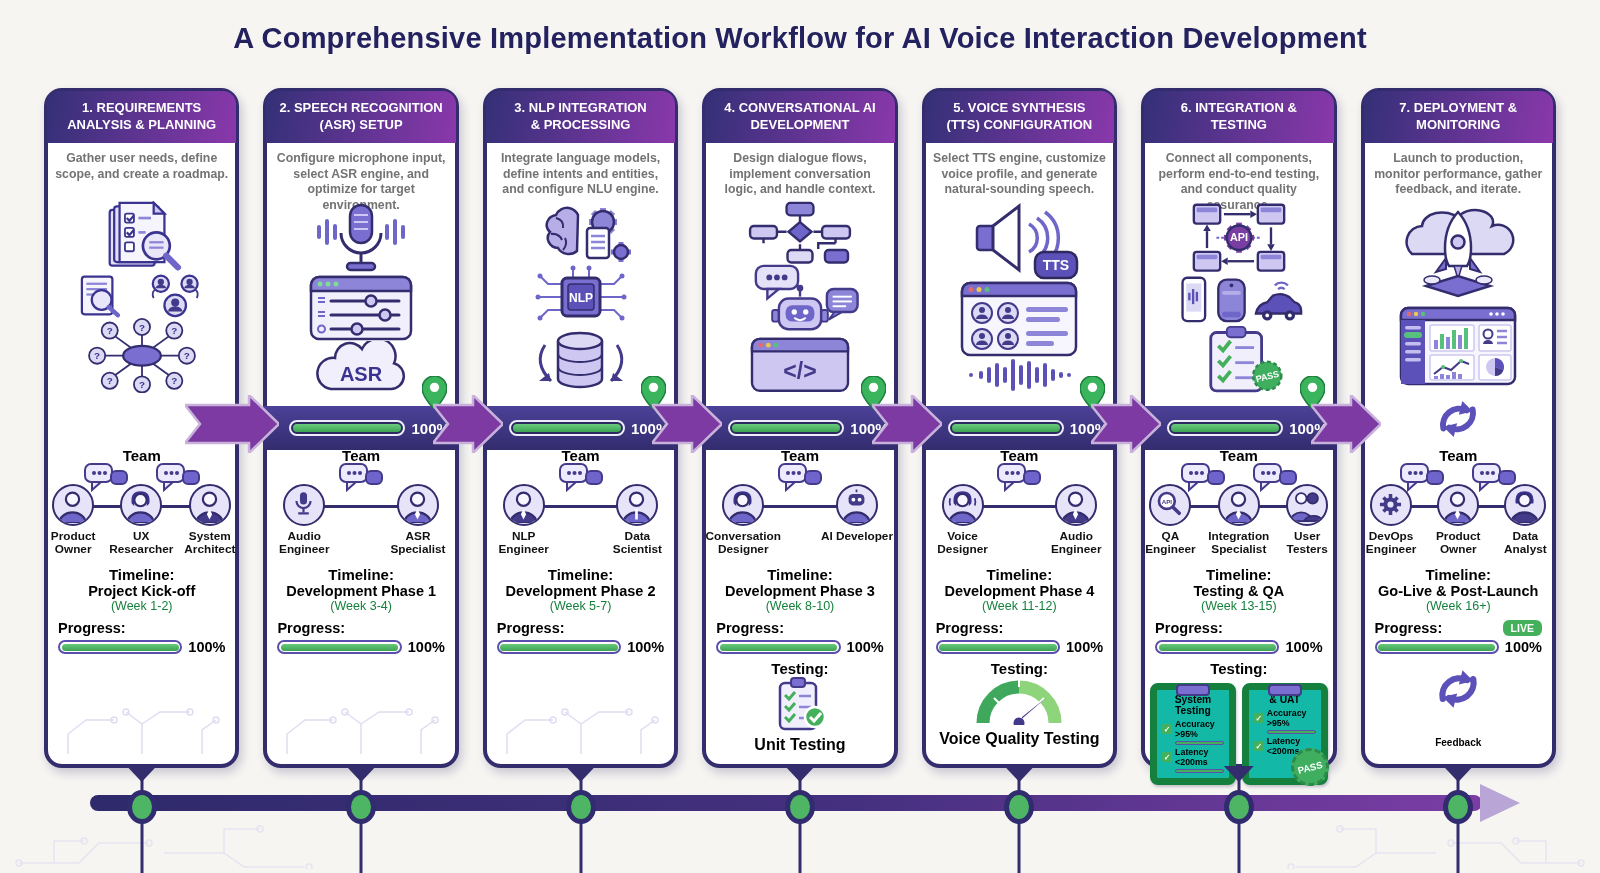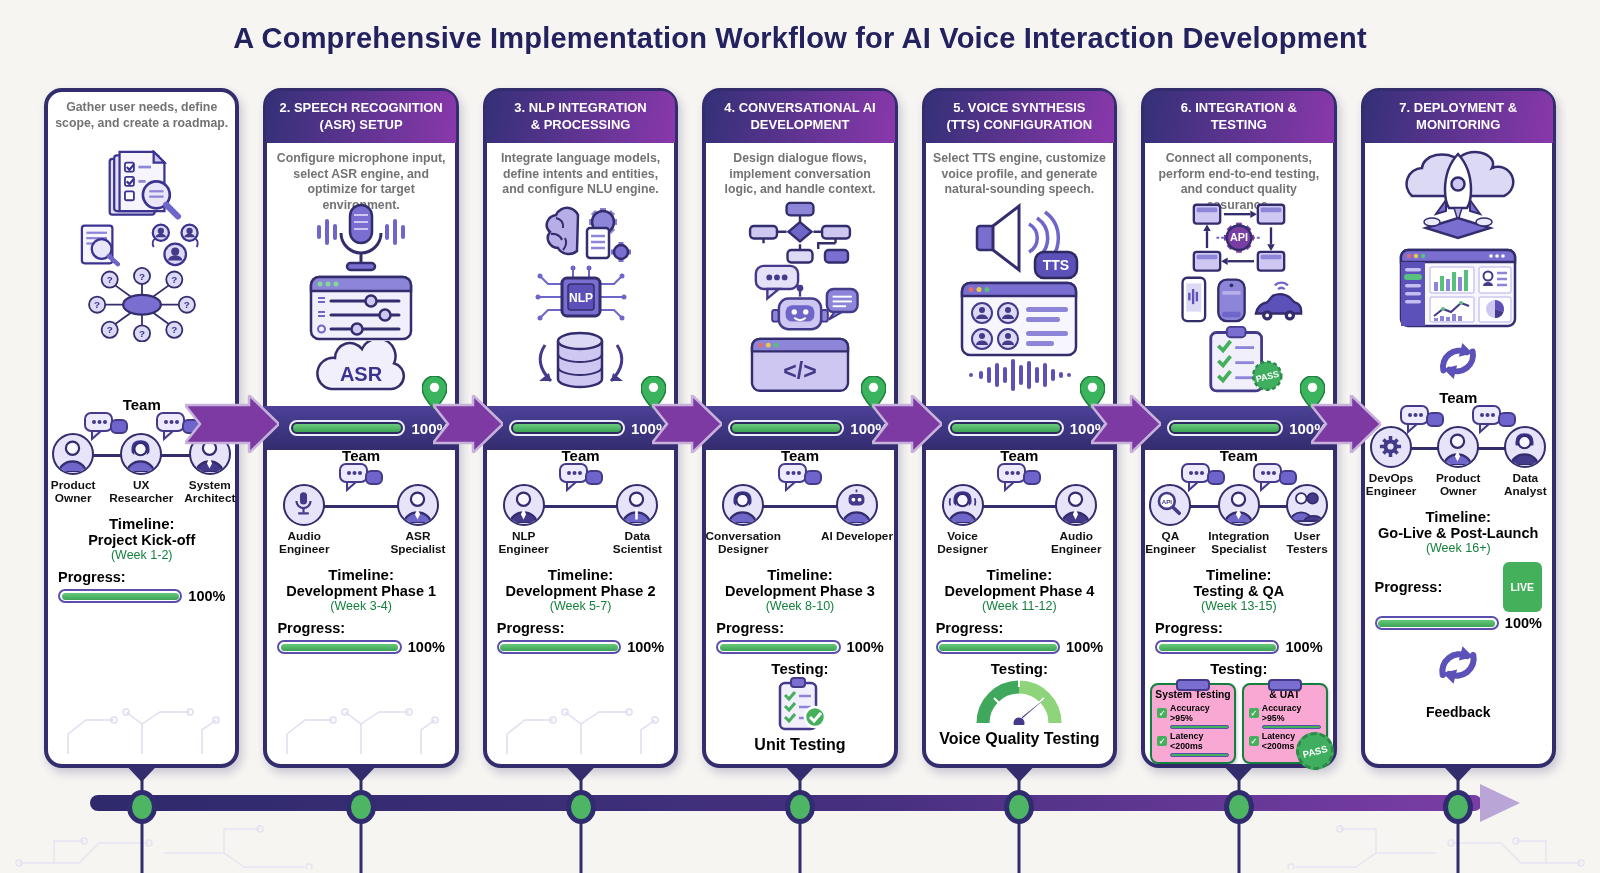--- a/index.html
+++ b/index.html
@@ -35,41 +35,41 @@
   .n2 .member{width:74px}
   .avatar{width:42px;height:42px;border-radius:50%;border:2.5px solid #332d6e;background:#e7e4f9;overflow:hidden;flex:none}
   .role{font-size:11.8px;font-weight:bold;text-align:center;line-height:1.08;margin-top:4px;color:#111}
   
   .tl{text-align:center;margin-top:2px}
   .tl-label{font-size:15px;font-weight:bold}
   .tl-phase{font-size:14.5px;font-weight:bold}
   .tl-weeks{font-size:12.5px;color:#15803d}
   
   .progress{margin:7px 10px 0}
-  .pr-top{display:flex;justify-content:space-between;align-items:center;font-size:14.5px;font-weight:bold}
-  .live{background:#45b05c;color:#fff;font-size:10.5px;font-weight:bold;padding:19px 8px;border-radius:6px}
+  .pr-top{display:flex;justify-content:space-between;align-items:flex-end;font-size:14.5px;font-weight:bold}
+  .live{background:#45b05c;color:#fff;font-size:10.5px;font-weight:bold;padding:2px 8px;border-radius:6px}
   .pr-row{display:flex;align-items:center;gap:6px;margin-top:3px}
   .pill{flex:1;height:14px;border:2.5px solid #5b4fae;border-radius:9px;background:#fff;padding:1.5px}
   .fill{height:100%;width:100%;border-radius:6px;background:linear-gradient(180deg,#67c87a,#3da455)}
   .pct{font-size:14.5px;font-weight:bold}
   
   .testing{text-align:center;margin-top:5px}
   .testing-label{font-size:15px;font-weight:bold}
   .testing-name{font-size:16px;font-weight:bold;margin-top:1px}
   .tcards{display:flex;gap:6px;justify-content:center;margin-top:6px;padding:0 5px}
-  .tcard{position:relative;flex:1;border:2px solid #15803d;border-radius:8px;background:#f9a8d4;padding:4px 3px 5px;box-shadow:1px 2px 3px rgba(40,30,90,.25)}
+  .tcard{position:relative;flex:1;border:7px solid #15803d;border-radius:8px;background:#14b8a6;padding:4px 3px 5px;box-shadow:1px 2px 3px rgba(40,30,90,.25)}
   .tcard::before{content:"";position:absolute;top:-6px;left:50%;transform:translateX(-50%);width:30px;height:8px;background:#7a6fd0;border:2px solid #433a8a;border-radius:4px}
   .tct{font-size:10.3px;font-weight:bold;margin-bottom:3px}
   .metric{display:flex;align-items:center;gap:3px;font-size:8.8px;font-weight:bold;text-align:left;margin:2px 0 0 2px}
   .chk{display:inline-flex;width:10px;height:10px;background:#45b05c;border-radius:2px;color:#fff;font-size:8px;align-items:center;justify-content:center;flex:none}
   .mbar{height:4px;border:1px solid #5b4fae;border-radius:3px;background:#45b05c;margin:2px 2px 0 15px}
   .pass-badge{position:absolute;right:-8px;bottom:-8px;width:38px;height:38px;border-radius:50%;background:#3fae5f;border:3px dashed #2d8a49;color:#fff;font-size:9.5px;font-weight:bold;display:flex;align-items:center;justify-content:center;transform:rotate(-14deg);z-index:3}
   
   .feedback{text-align:center;margin-top:8px}
-  .feedback .fname{font-size:14px;font-weight:bold;margin-top:9px}
+  .feedback .fname{font-size:10px;font-weight:bold;margin-top:18px}
   
   .stem-notch{position:absolute;left:50%;transform:translateX(-50%);top:674px;width:30px;height:16px;background:#332d6e;clip-path:polygon(0 0,100% 0,50% 100%);z-index:2}
   .stem-line{position:absolute;left:50%;transform:translateX(-50%);top:674px;width:3px;height:124px;background:#332d6e;z-index:2}
   .tdot{position:absolute;left:50%;transform:translateX(-50%);top:698px;width:20px;height:24px;border-radius:50%;background:#4db564;border:5px solid #312c6f;z-index:3;box-sizing:content-box}
   .circ{position:absolute;bottom:6px;left:50%;transform:translateX(-50%);opacity:.45}
   .pgcirc{position:absolute;opacity:.35}
   svg text{font-family:"Liberation Sans",sans-serif}
 </style>
 </head>
 <body>
@@ -92,20 +92,24 @@
     <circle cx="295" cy="50" r="3"></circle>
     <circle cx="165" cy="30" r="3"></circle>
     <circle cx="230" cy="28" r="3"></circle>
     <circle cx="54" cy="16" r="3"></circle>
     <circle cx="5" cy="54" r="3"></circle>
   </svg>
 
 <div class="cards">
 
   <div class="card">
+    <div class="card-header">
+      <div>1. REQUIREMENTS</div>
+      <div>ANALYSIS &amp; PLANNING</div>
+    </div>
     <div class="card-desc">Gather user needs, define scope, and create a roadmap.</div>
     <div class="icons">
       <svg width="92" height="80" viewBox="0 0 92 80">
         <g stroke="#3a3390" stroke-width="2.5" fill="#e3e0f6">
             <rect x="10" y="10" width="50" height="62" rx="3"></rect>
             <rect x="15" y="6" width="50" height="62" rx="3"></rect>
           </g>
         <path d="M21 2 h38 l12 12 v54 h-50 z" fill="#f6f5fd" stroke="#3a3390" stroke-width="2.5"></path>
         <path d="M59 2 l12 12 h-12 z" fill="#cdc7f2" stroke="#3a3390" stroke-width="2.5"></path>
         <g fill="#fff" stroke="#3a3390" stroke-width="2">
@@ -996,20 +1000,21 @@
     <div class="stem-line"></div>
       <div class="stem-notch"></div>
       <div class="tdot"></div>
   </div>
 
   <div class="card">
     <div class="card-header">
       <div>7. DEPLOYMENT &amp;</div>
       <div>MONITORING</div>
     </div>
+    <div class="card-desc">Launch to production, monitor performance, gather feedback, and iterate.</div>
     <div class="icons">
       <svg width="120" height="92" viewBox="0 0 120 92">
         <path d="M14 46 a16 16 0 0 1 10 -28 a20 14 0 0 1 36 -8 a18 12 0 0 1 34 8 a14 14 0 0 1 12 28 z" fill="#dcd9f5" stroke="#332d6e" stroke-width="2.5"></path>
         <polygon points="48,50 38,64 48,61" fill="#7a6fd0" stroke="#332d6e" stroke-width="2"></polygon>
         <polygon points="72,50 82,64 72,61" fill="#7a6fd0" stroke="#332d6e" stroke-width="2"></polygon>
         <path d="M60 4 q13 14 13 36 q0 12 -4 18 h-18 q-4 -6 -4 -18 q0 -22 13 -36 z" fill="#fff" stroke="#332d6e" stroke-width="2.5"></path>
         <circle cx="60" cy="34" r="6.5" fill="#cdc7f2" stroke="#332d6e" stroke-width="2.5"></circle>
         <path d="M56 58 q4 12 4 16 q0 -4 4 -16 z" fill="#b7aee8" stroke="#332d6e" stroke-width="1.5"></path>
         <polygon points="28,78 60,68 92,78 60,88" fill="#7a6fd0" stroke="#332d6e" stroke-width="2.5"></polygon>
         <ellipse cx="34" cy="72" rx="8" ry="4" fill="#eceafa" stroke="#332d6e" stroke-width="1.5"></ellipse>

